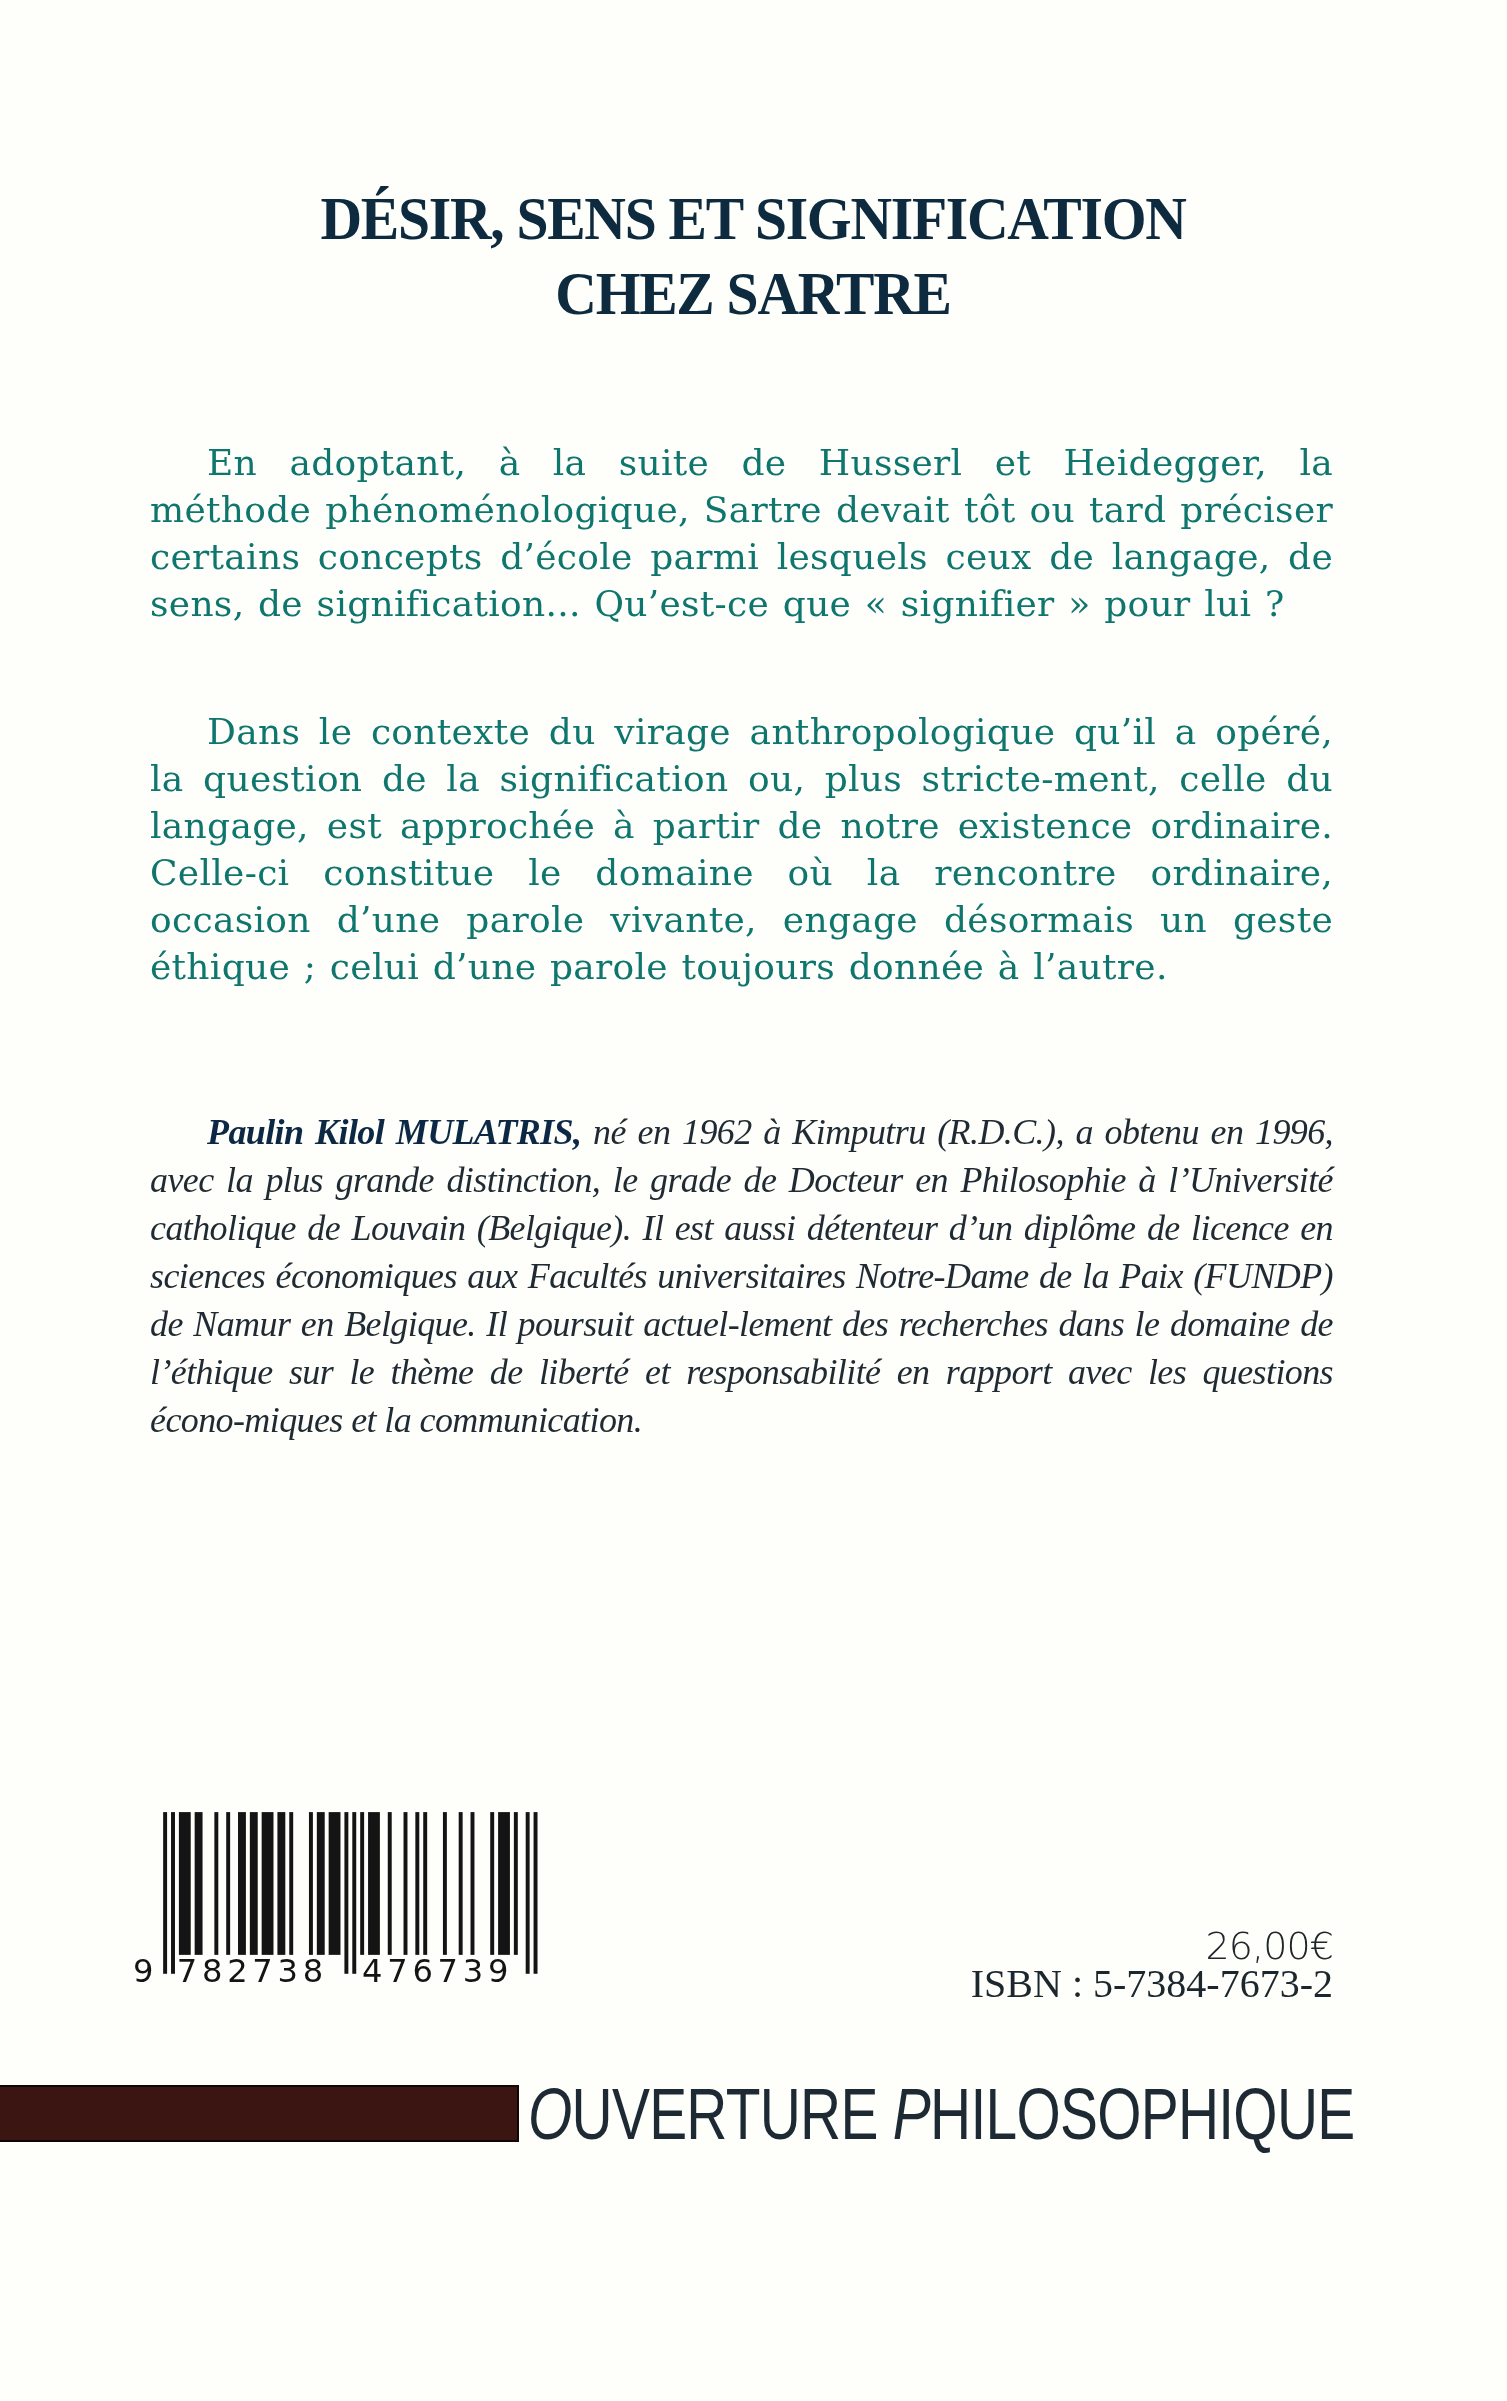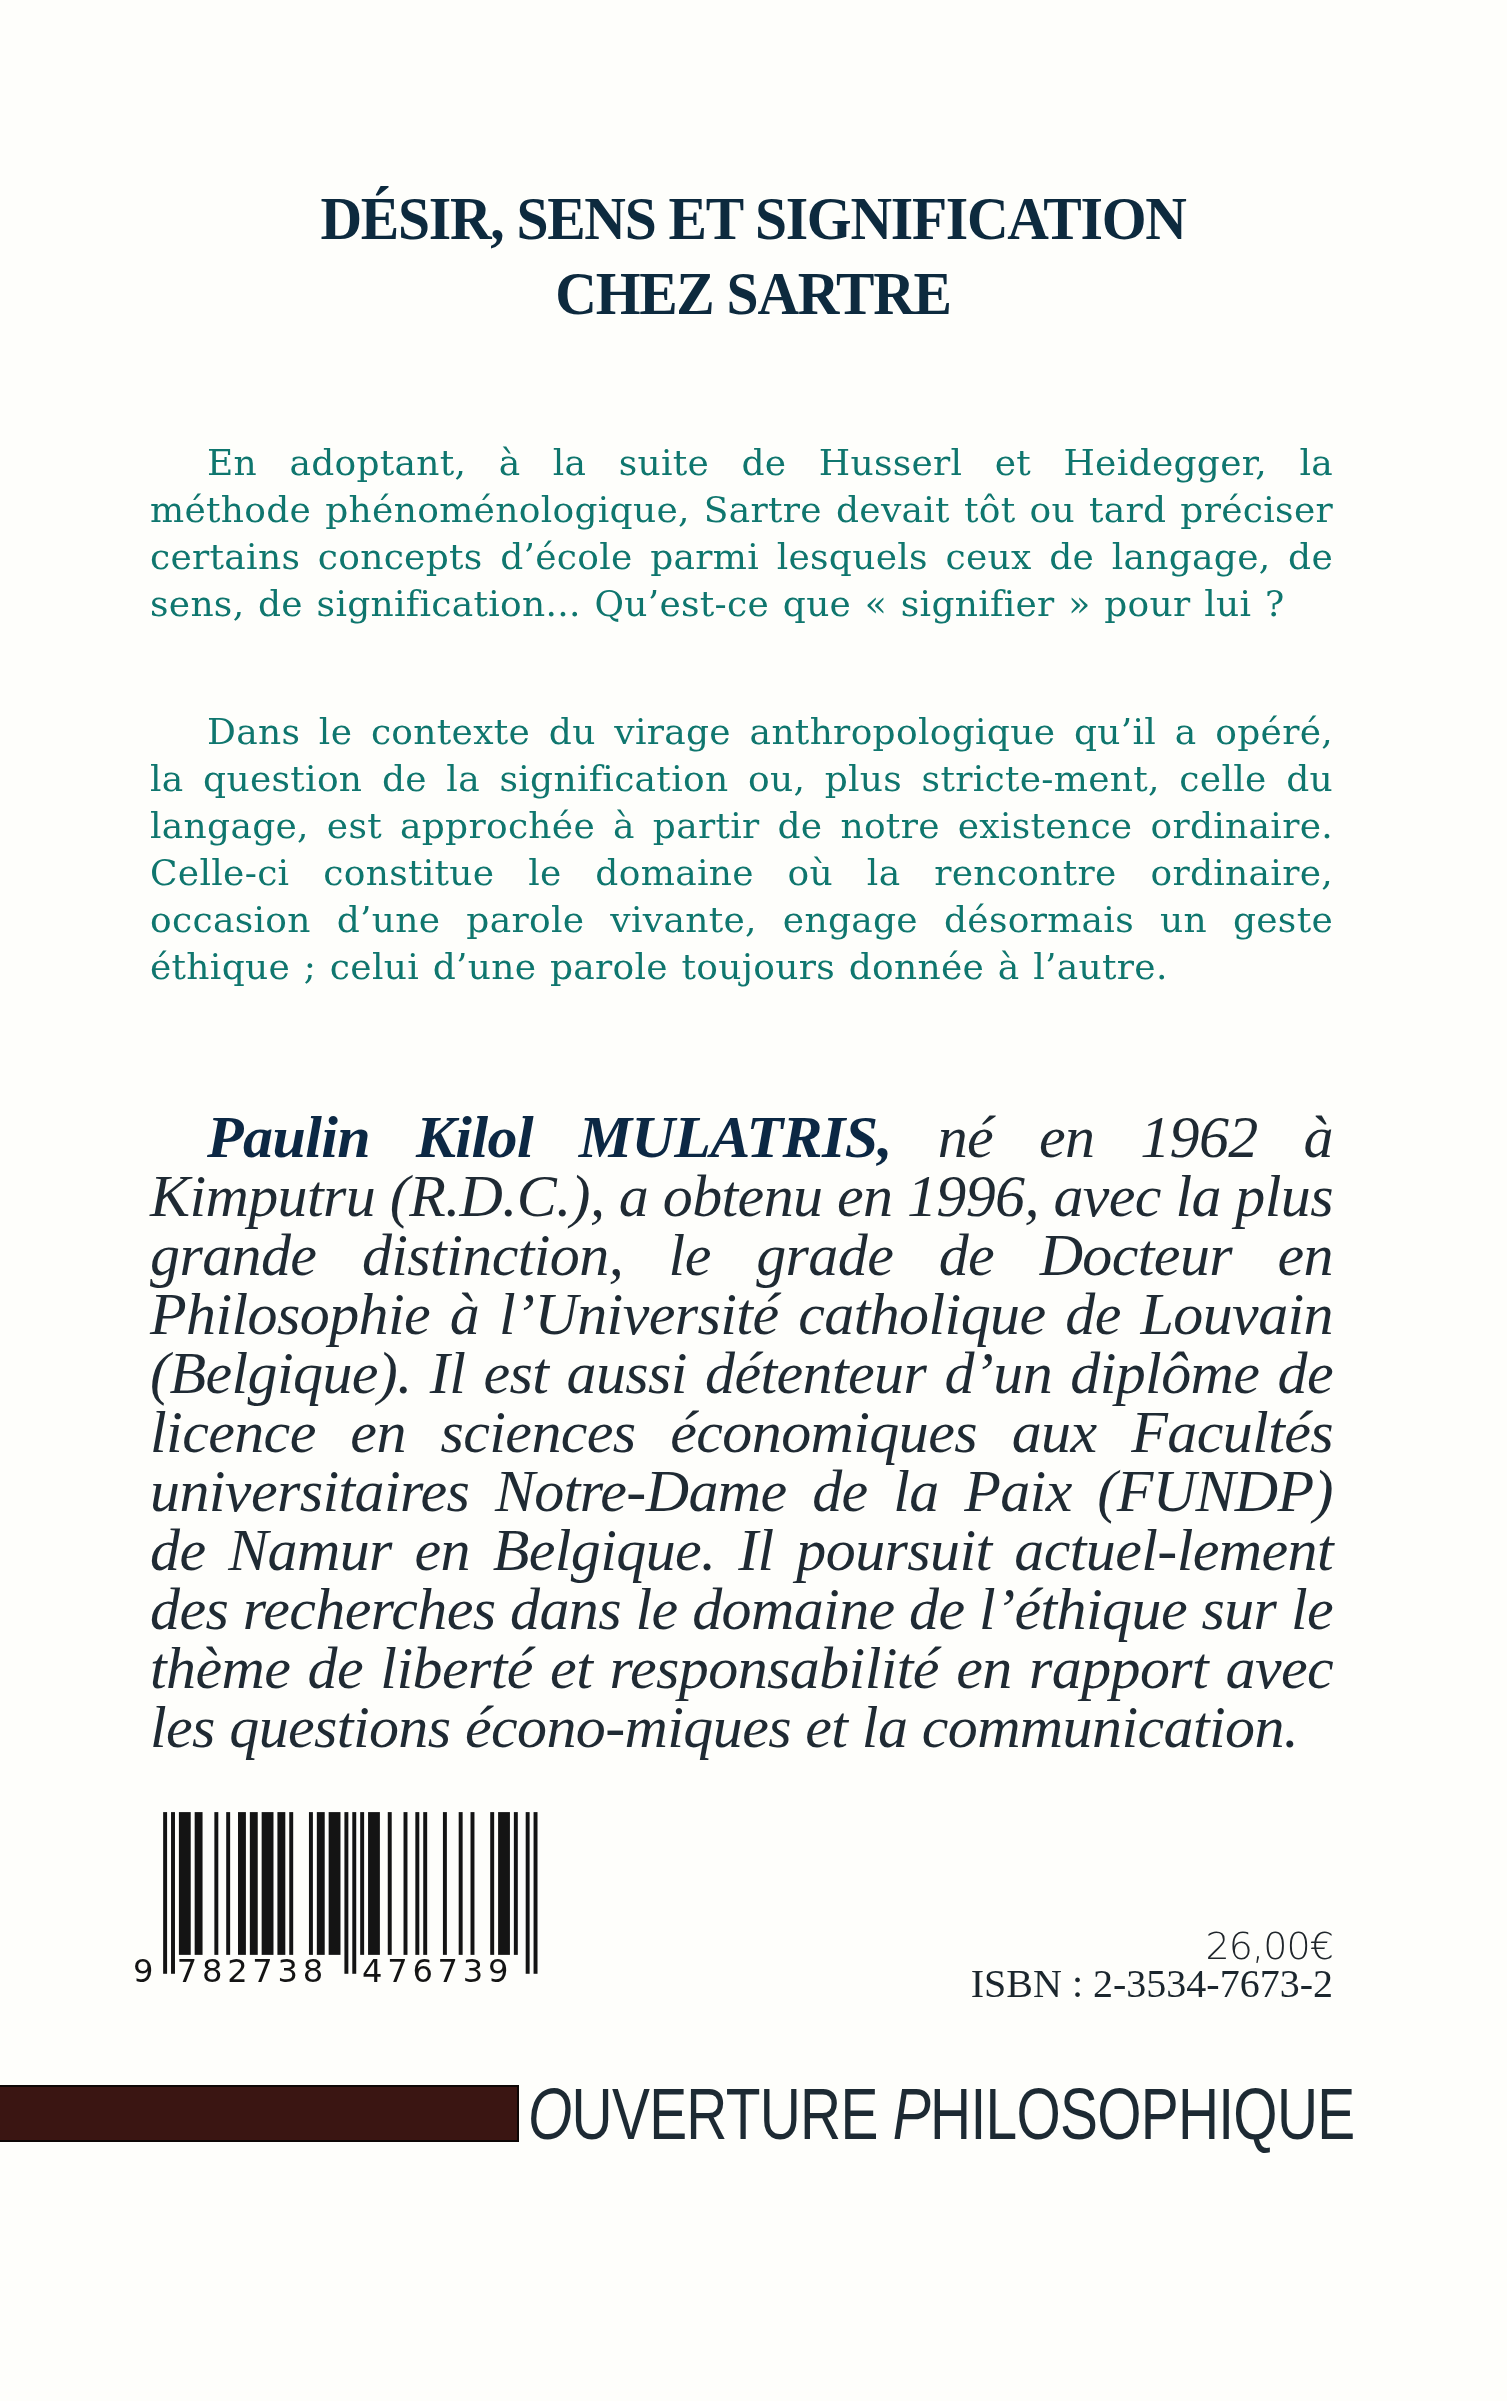--- a/index.html
+++ b/index.html
@@ -41,22 +41,22 @@
   }
   #para-1 { top: 439px; }
   #para-2 { top: 708px; }
 
   .bio {
     position: absolute;
     left: 150px; width: 1183px;
     font-family: "Liberation Serif", serif;
     font-style: italic;
     color: #1f2a33;
-    font-size: 60px;
-    line-height: 59px;
+    font-size: 36px;
+    line-height: 48px;
     text-align: justify;
     text-indent: 57px;
     margin: 0;
     top: 1108px;
     letter-spacing: -0.6px;
   }
   .bio .author {
     font-weight: bold;
     color: #0c2844;
   }
@@ -160,17 +160,17 @@
       <rect x="404.95" y="4" width="4.17" height="151" fill="#141414"></rect>
       <rect x="417.46" y="4" width="4.17" height="171" fill="#141414"></rect>
       <rect x="425.79" y="4" width="4.17" height="171" fill="#141414"></rect>
       <text x="2" y="184" font-family="DejaVu Sans, sans-serif" font-size="34" fill="#141414" text-anchor="start">9</text>
       <text x="48.504000000000005" y="184" font-family="DejaVu Sans, sans-serif" font-size="34" fill="#141414" text-anchor="start" letter-spacing="5">782738</text>
       <text x="244.4" y="184" font-family="DejaVu Sans, sans-serif" font-size="34" fill="#141414" text-anchor="start" letter-spacing="5">476739</text>
     </svg>
 </div>
 
 <p class="price">26,00€</p>
-<p class="isbn">ISBN : 2-3534-7673-2</p>
+<p class="isbn">ISBN : 5-7384-7673-2</p>
 
 <div class="collection-bar" style="background: rgb(58, 21, 18);"></div>
 <p class="collection-name"><span class="ital">O</span><span>UVERTURE </span><span class="ital">P</span><span>HILOSOPHIQUE</span></p>
 
 
 </body></html>

